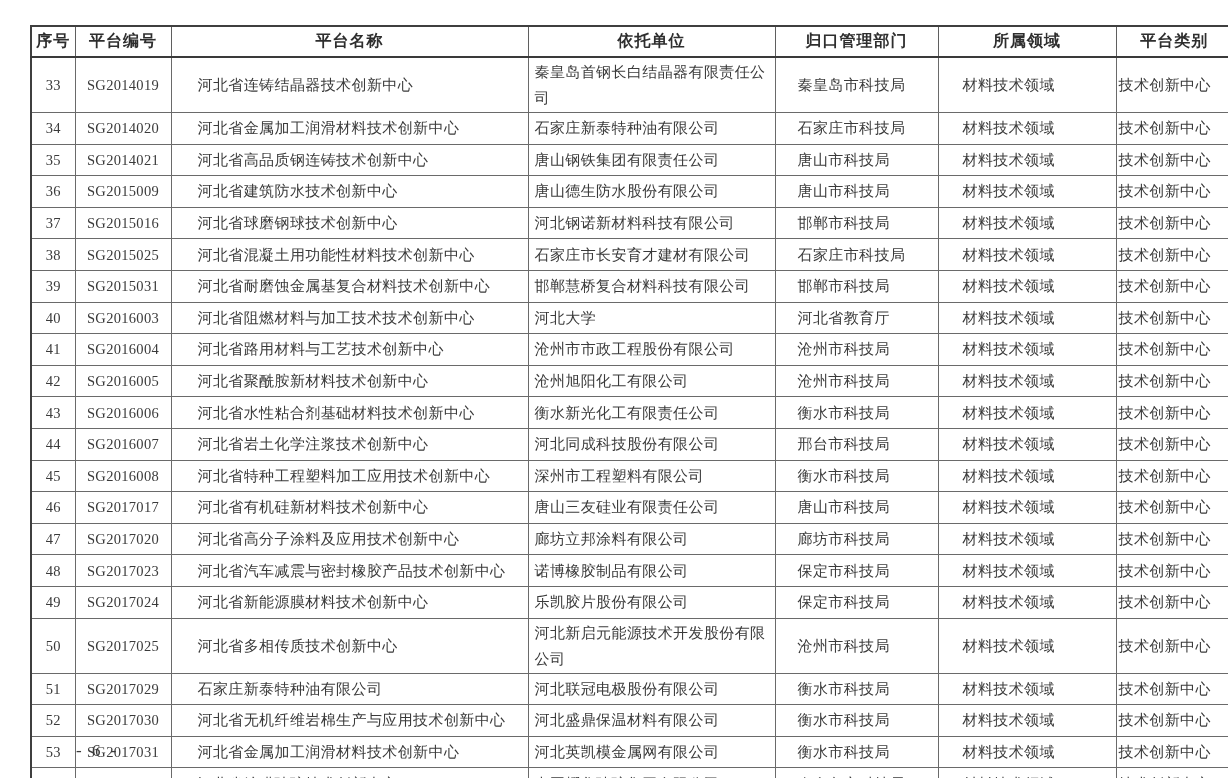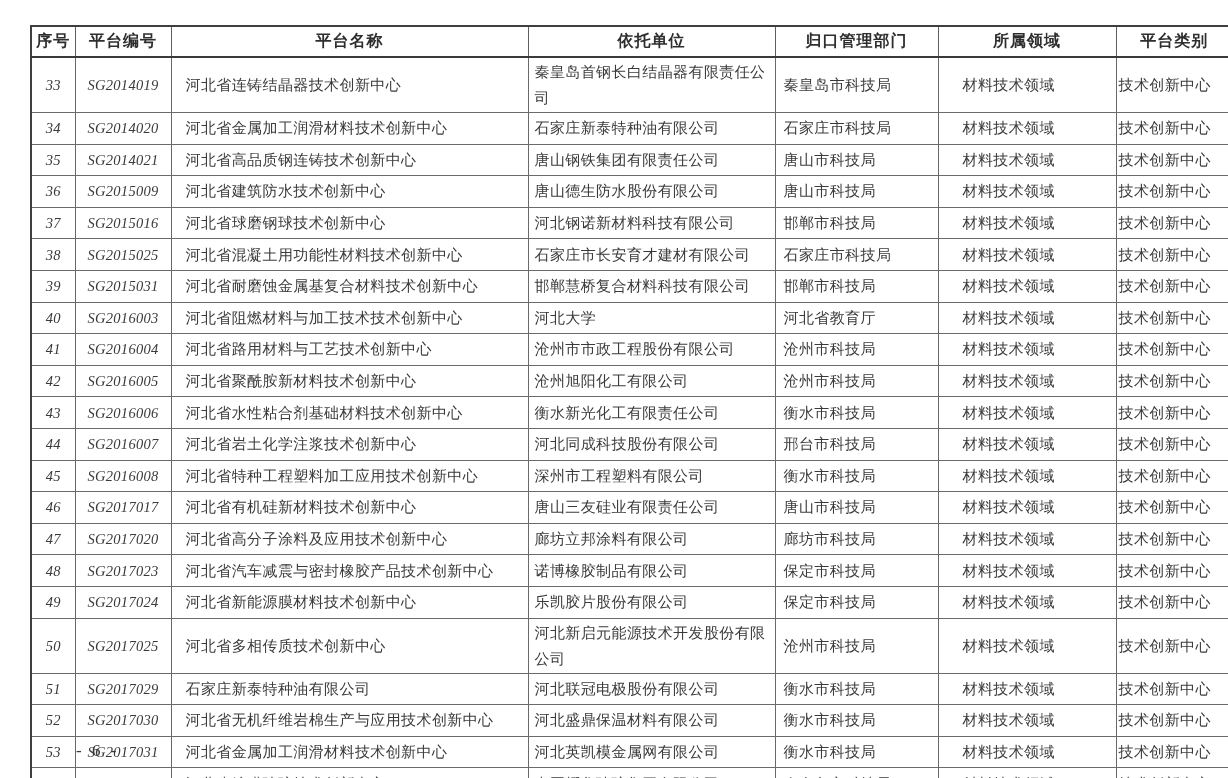--- a/index.html
+++ b/index.html
@@ -41,25 +41,24 @@
     padding: 1px 4px;
     color: #3a3a3a;
     overflow: hidden;
     word-break: break-all;
   }
   .platform-table td.c-no,
   .platform-table td.c-code {
     text-align: center;
     font-size: 14.5px;
     letter-spacing: 0.3px;
-    font-style: italic;
-  }
-  .platform-table td.c-name  { padding-left: 14px;  letter-spacing: 0.4px; }
+  }
+  .platform-table td.c-name  { padding-left: 26px;  letter-spacing: 0.4px; }
   .platform-table td.c-org   { padding-left: 6px; letter-spacing: 0.4px; }
-  .platform-table td.c-dept  { padding-left: 8px; letter-spacing: 0.4px; font-family: Liberation Serif, serif; }
+  .platform-table td.c-dept  { padding-left: 22px; letter-spacing: 0.4px; font-family: Liberation Serif, serif; }
   .platform-table td.c-field { padding-left: 24px;  letter-spacing: 0.4px; }
   .platform-table td.c-type  { padding-left: 2px;  letter-spacing: 0.4px; }
   .page-number {
     position: absolute;
     left: 64px;
     top: 741px;
     font-size: 17px;
     letter-spacing: 3px;
     color: #3a3a3a;
     font-family: "Liberation Serif", "DejaVu Serif", serif;

